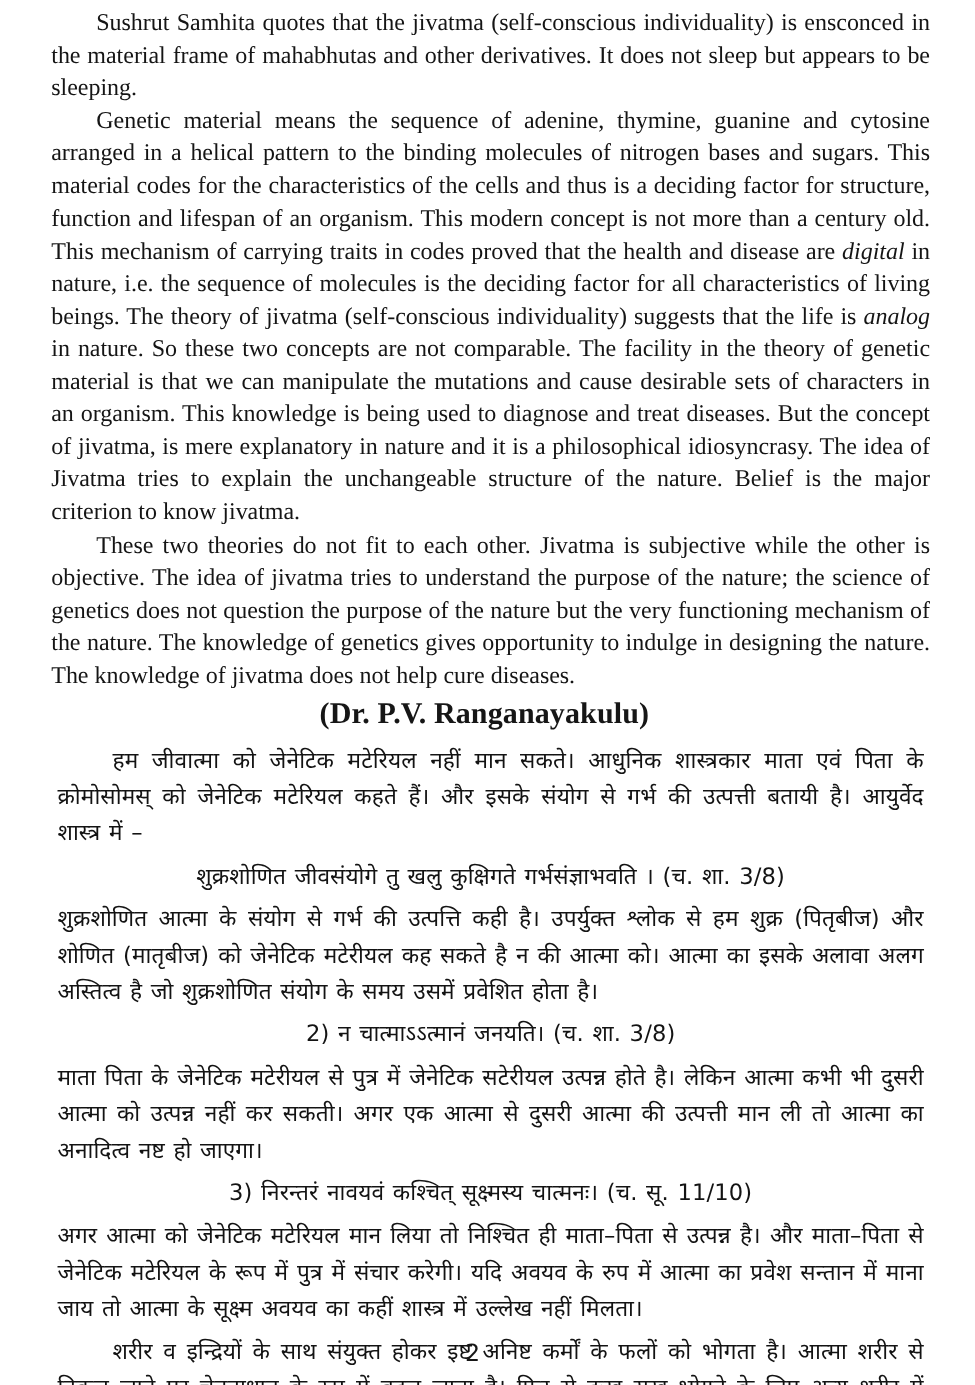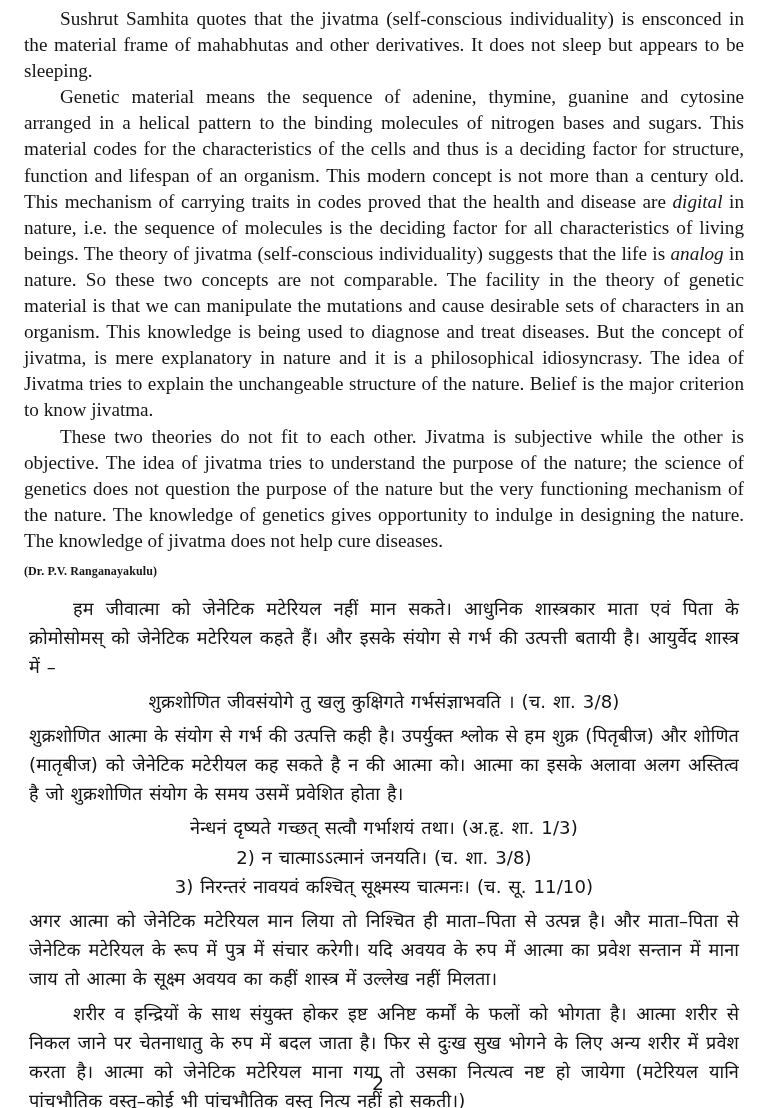--- a/index.html
+++ b/index.html
@@ -13,21 +13,21 @@
     overflow: hidden;
     font-family: "Liberation Serif", "DejaVu Serif", serif;
     color: #161616;
     -webkit-font-smoothing: antialiased;
   }
   .page {
     position: relative;
     width: 756px;
     height: 1108px;
     box-sizing: border-box;
-    padding: 6px 12px 0 24px;
+    padding: 6px 12px 0 41px;
   }
 
   
   .eng-block {
     font-family: "Liberation Serif", "DejaVu Serif", serif;
     font-size: 19.2px;
     line-height: 26.1px;
     text-align: justify;
     text-justify: inter-word;
     color: #151515;
@@ -35,23 +35,23 @@
     word-spacing: 0.1px;
   }
   .eng-block p {
     margin: 0;
     text-indent: 36px;
   }
   .eng-block em {
   }
   .byline {
     margin: 2px 0 0 0;
-    text-align: left;
+    text-align: center;
     font-weight: bold;
-    font-size: 12px;
+    font-size: 24px;
     line-height: 30px;
     padding-right: 10px;
     letter-spacing: 0.1px;
   }
 
   
   .dev-block {
     margin-top: 8px;
     font-family: "DejaVu Sans", "Liberation Sans", sans-serif;
     font-size: 18.1px;
@@ -98,22 +98,22 @@
 
     <p><span>These two theories do not fit to each other. Jivatma is subjective while the other is objective. The idea of jivatma tries to understand the purpose of the nature; the science of genetics does not question the purpose of the nature but the very functioning mechanism of the nature. The knowledge of genetics gives opportunity to indulge in designing the nature. The knowledge of jivatma does not help cure diseases.</span></p>
   </div>
 
   <div class="byline">(Dr. P.V. Ranganayakulu)</div>
 
   <div class="dev-block">
     <p class="dev-para">हम जीवात्मा को जेनेटिक मटेरियल नहीं मान सकते। आधुनिक शास्त्रकार माता एवं पिता के क्रोमोसोमस् को जेनेटिक मटेरियल कहते हैं। और इसके संयोग से गर्भ की उत्पत्ती बतायी है। आयुर्वेद  शास्त्र में –</p>
     <p class="dev-line">शुक्रशोणित जीवसंयोगे तु खलु कुक्षिगते गर्भसंज्ञाभवति । (च. शा.  3/8)</p>
     <p class="dev-para flush">शुक्रशोणित आत्मा के संयोग से गर्भ की उत्पत्ति कही है। उपर्युक्त श्लोक से हम शुक्र (पितृबीज) और शोणित (मातृबीज) को जेनेटिक मटेरीयल कह सकते है न की आत्मा को। आत्मा का इसके अलावा अलग अस्तित्व है जो शुक्रशोणित संयोग के समय उसमें प्रवेशित होता है।</p>
-    <p class="dev-line">नेन्धनं दृष्यते गच्छत् सत्वौ गर्भाशयं तथा। (अ.हृ. शा.  1/3)</p>
     <p class="dev-line">2) न चात्माऽऽत्मानं जनयति। (च. शा.  3/8)</p>
+    <p class="dev-para flush">माता पिता के जेनेटिक मटेरीयल से पुत्र में जेनेटिक सटेरीयल उत्पन्न होते है। लेकिन आत्मा कभी भी दुसरी आत्मा को उत्पन्न नहीं कर सकती। अगर एक आत्मा से दुसरी आत्मा की उत्पत्ती मान ली तो आत्मा का अनादित्व नष्ट हो जाएगा।</p>
     <p class="dev-line">3) निरन्तरं नावयवं कश्चित् सूक्ष्मस्य चात्मनः। (च. सू.  11/10)</p>
     <p class="dev-para flush">अगर आत्मा को जेनेटिक मटेरियल मान लिया तो निश्चित ही माता–पिता से उत्पन्न है। और माता–पिता से जेनेटिक मटेरियल के रूप में पुत्र में संचार करेगी। यदि अवयव के रुप में आत्मा का प्रवेश सन्तान में माना जाय तो आत्मा के सूक्ष्म अवयव का कहीं शास्त्र में उल्लेख नहीं मिलता।</p>
     <p class="dev-para">शरीर व इन्द्रियों के साथ संयुक्त होकर इष्ट अनिष्ट कर्मों के फलों को भोगता है। आत्मा शरीर से निकल जाने पर चेतनाधातु के रुप में बदल जाता है। फिर से दुःख सुख भोगने के लिए अन्य शरीर में प्रवेश करता है। आत्मा को जेनेटिक मटेरियल माना गया तो उसका नित्यत्व नष्ट हो जायेगा (मटेरियल यानि पांचभौतिक वस्तू–कोई भी पांचभौतिक वस्तु नित्य नहीं हो सकती।)</p>
 
   </div>
 
   <div class="folio">2</div>
 </div>
 
 </body></html>

